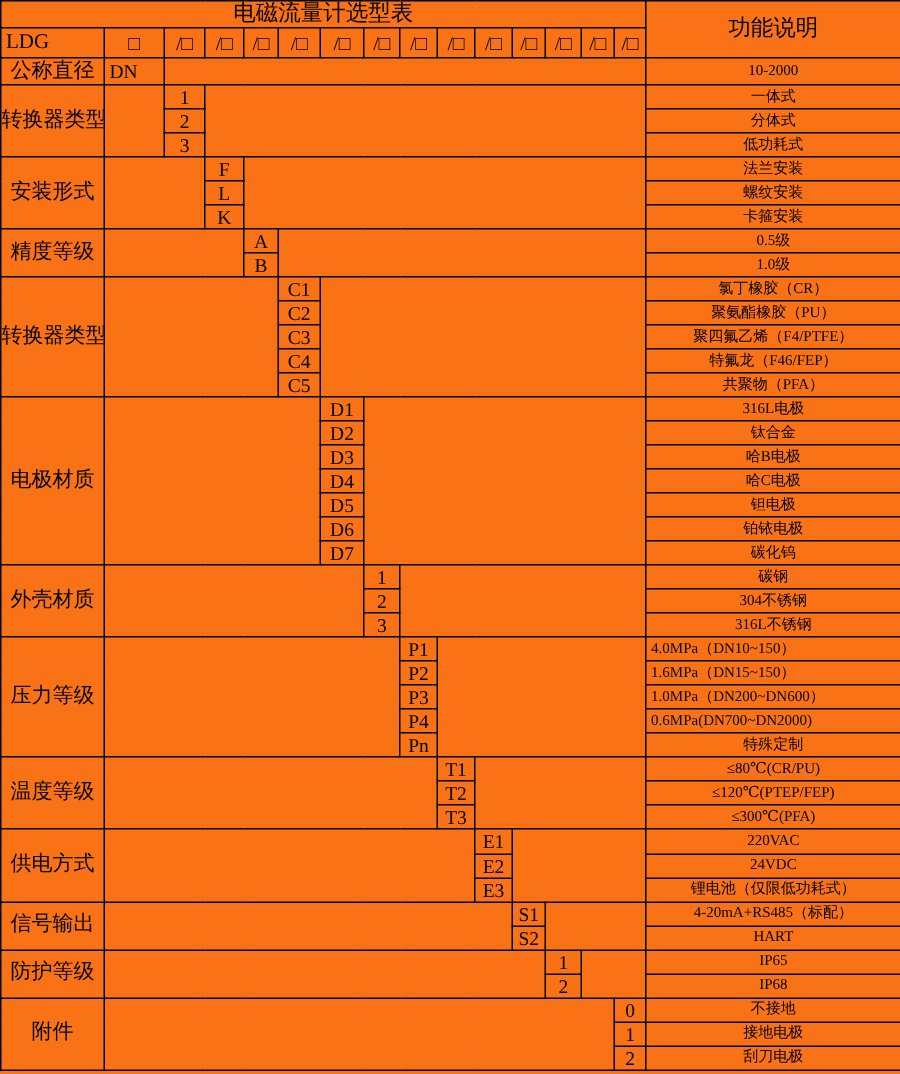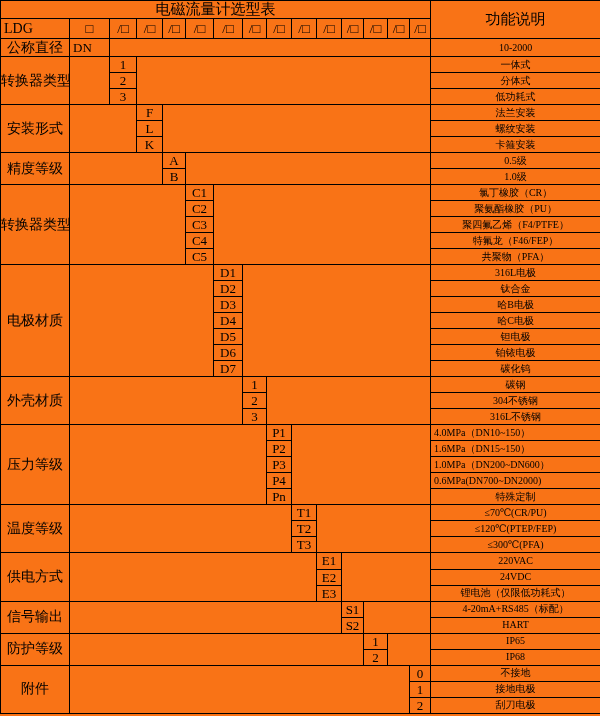--- a/index.html
+++ b/index.html
@@ -230,21 +230,21 @@
         </tr>
         <tr>
           <td class="code-cell">Pn</td>
           <td class="desc-cell">特殊定制</td>
         </tr>
         <tr>
           <td rowspan="3" class="label-cell">温度等级</td>
           <td colspan="8" rowspan="3"></td>
           <td class="code-cell">T1</td>
           <td colspan="5" rowspan="3"></td>
-          <td class="desc-cell">≤70℃(CR/PU)</td>
+          <td class="desc-cell">≤80℃(CR/PU)</td>
         </tr>
         <tr>
           <td class="code-cell">T2</td>
           <td class="desc-cell">≤120℃(PTEP/FEP)</td>
         </tr>
         <tr>
           <td class="code-cell">T3</td>
           <td class="desc-cell">≤300℃(PFA)</td>
         </tr>
         <tr>

